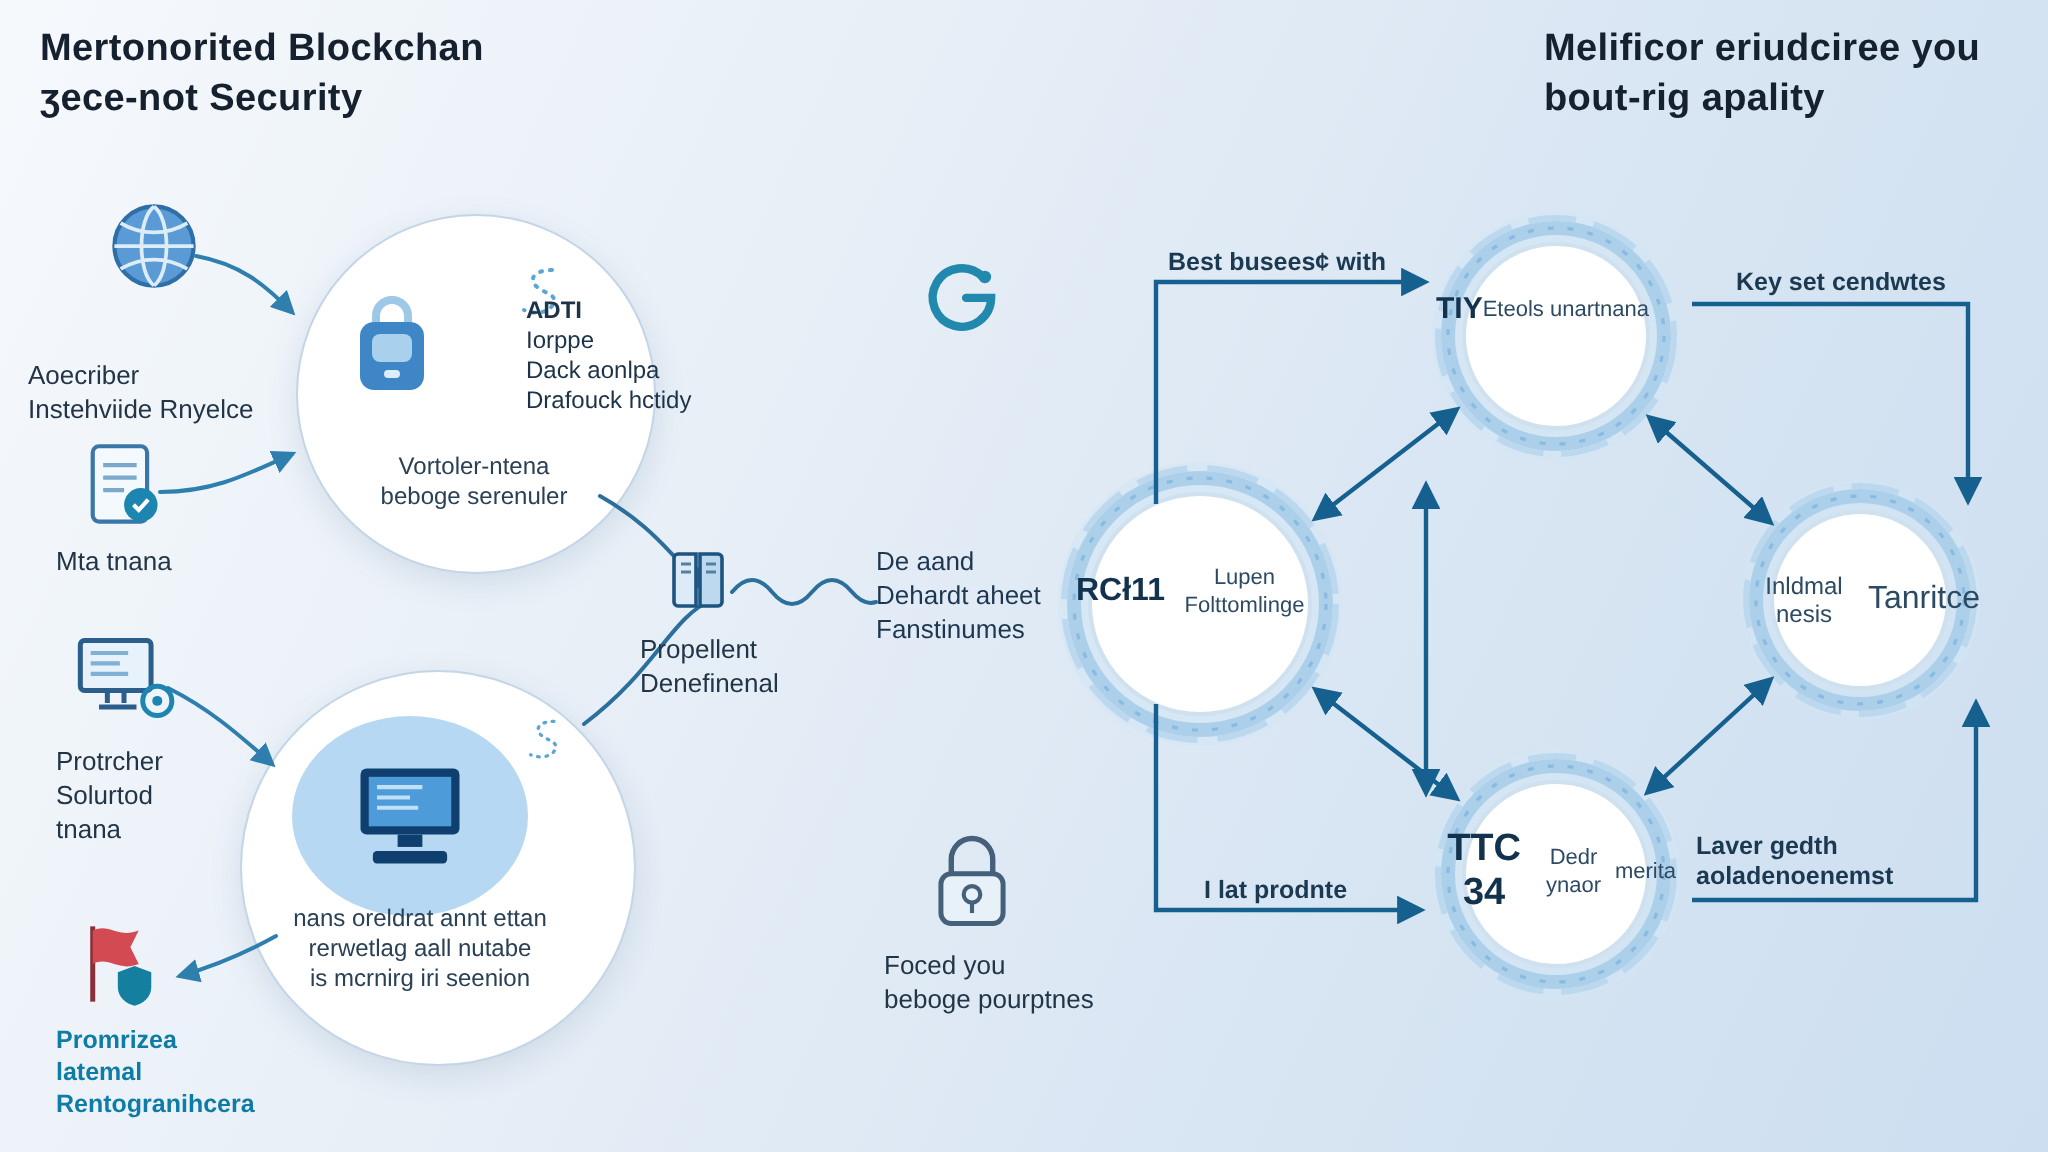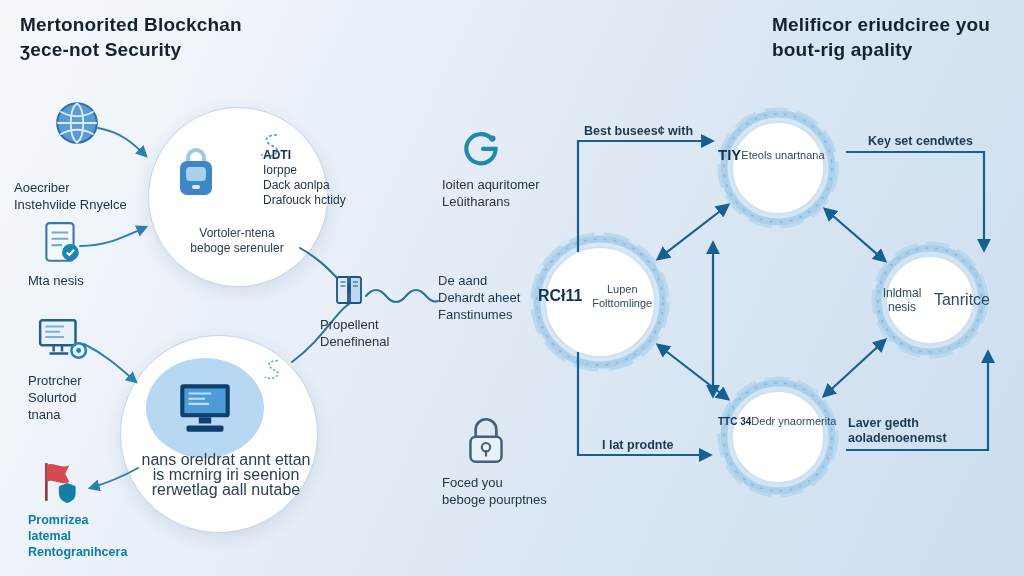--- a/index.html
+++ b/index.html
@@ -125,21 +125,21 @@
 
   <div class="abs" style="left:40px;top:220px;">
     <svg width="42" height="46" viewBox="0 0 40 44">
         <rect x="6" y="3" width="26" height="36" rx="3" fill="#f4f9fd" stroke="#3a77a8" stroke-width="2"></rect>
         <path d="M11 12h16M11 18h16M11 24h10" stroke="#7aa9cc" stroke-width="2"></path>
         <circle cx="29" cy="31" r="8" fill="#1d86b0"></circle>
         <path d="M25.5 31l2.5 2.5 4.5-5" stroke="#fff" stroke-width="2" fill="none"></path>
       </svg>
   </div>
   <div class="abs lbl" style="left:28px;top:272px;width:120px;">
-    <div>Mta nesis</div>
+    <div>Mta tnana</div>
   </div>
 
   <div class="abs" style="left:36px;top:316px;">
     <svg width="52" height="46" viewBox="0 0 50 44">
         <rect x="4" y="4" width="34" height="24" rx="2" fill="#e8f2fa" stroke="#2a5e8c" stroke-width="2.4"></rect>
         <path d="M9 10h18M9 15h14M9 20h18" stroke="#7fb0d6" stroke-width="2"></path>
         <path d="M17 28v6M25 28v6M13 36h18" stroke="#2a5e8c" stroke-width="2.4" fill="none"></path>
         <circle cx="41" cy="33" r="7" fill="none" stroke="#1d86b0" stroke-width="2.4"></circle>
         <circle cx="41" cy="33" r="2.4" fill="#1d86b0"></circle>
       </svg>
@@ -194,24 +194,24 @@
         <path d="M16 13h22M16 18h16M16 23h20" stroke="#bfe0f5" stroke-width="2"></path>
         <path d="M26 36v6h12v-6" fill="#0f3f6e"></path>
         <rect x="14" y="44" width="36" height="6" rx="2" fill="#0f3f6e"></rect>
       </svg>
   </div>
   <div class="abs" style="left:262px;top:356px;">
     <svg width="20" height="26" viewBox="0 0 24 28">
         <path d="M18 4c-8 0-12 4-8 8s12 4 8 10c-3 4-10 4-14 2" fill="none" stroke="#5aa7d6" stroke-width="2" stroke-dasharray="1 4" stroke-linecap="round"></path>
       </svg>
   </div>
-  <div class="abs c-cap" style="left:138px;top:452px;width:176px;font-size:16px;">
+  <div class="abs c-cap" style="left:122px;top:452px;width:176px;font-size:12px;">
     <div>nans oreldrat annt ettan</div>
+    <div>rerwetlag aall nutabe</div>
     <div>is mcrnirg iri seenion</div>
-    <div>rerwetlag aall nutabe</div>
   </div>
 
   <div class="abs" style="left:334px;top:272px;">
     <svg width="30" height="36" viewBox="0 0 30 34">
         <path d="M5 4h9v26H5a2 2 0 0 1-2-2V6a2 2 0 0 1 2-2z" fill="#dcebf7" stroke="#1d5481" stroke-width="1.8"></path>
         <path d="M25 4h-9v26h9a2 2 0 0 0 2-2V6a2 2 0 0 0-2-2z" fill="#bcd9ef" stroke="#1d5481" stroke-width="1.8"></path>
         <path d="M6.5 9h5M6.5 13h5M19 9h5M19 13h5" stroke="#55819f" stroke-width="1.4"></path>
       </svg>
   </div>
   <div class="abs lbl" style="left:320px;top:316px;width:110px;">
@@ -223,24 +223,20 @@
     <div>De aand</div>
     <div>Dehardt aheet</div>
     <div>Fanstinumes</div>
   </div>
 
   <div class="abs" style="left:458px;top:126px;">
     <svg width="48" height="48" viewBox="0 0 46 46">
         <path d="M32 12a14 14 0 1 0 4 10h-12" fill="none" stroke="#2188ae" stroke-width="4" stroke-linecap="round"></path>
         <circle cx="33" cy="12" r="3" fill="#2188ae"></circle>
       </svg>
-  </div>
-  <div class="abs lbl" style="left:442px;top:176px;width:130px;">
-    <div>Ioiten aquritomer</div>
-    <div>Leûitharans</div>
   </div>
 
   <div class="abs" style="left:460px;top:412px;">
     <svg width="52" height="58" viewBox="0 0 50 56">
         <path d="M15 24v-7a10 10 0 0 1 20 0v7" fill="none" stroke="#44607a" stroke-width="2.6"></path>
         <rect x="10" y="24" width="30" height="24" rx="5" fill="#e9f1f8" stroke="#44607a" stroke-width="2.4"></rect>
         <circle cx="25" cy="34" r="4" fill="none" stroke="#44607a" stroke-width="2"></circle>
         <path d="M25 37v6" stroke="#44607a" stroke-width="2"></path>
       </svg>
   </div>
@@ -259,21 +255,21 @@
     <div class="node-title" style="font-size:16px;">RCł11</div>
     <div class="node-sub">Lupen Folttomlinge</div>
   </div>
 
   <div class="abs node-text" style="left:870px;top:286px;width:120px;">
     <div class="node-sub" style="font-size:12px;">Inldmal nesis</div>
     <div class="node-sub" style="font-size:16px;">Tanritce</div>
   </div>
 
   <div class="abs node-text" style="left:718px;top:414px;width:120px;">
-    <div class="node-title" style="font-size:10px;">TTC 34</div>
+    <div class="node-title" style="font-size:19px;">TTC 34</div>
     <div class="node-sub">Dedr ynaor</div>
     <div class="node-sub">merita</div>
   </div>
 
   <div class="abs edge-label" style="left:584px;top:124px;">Best busees¢ with</div>
   <div class="abs edge-label" style="left:868px;top:134px;">Key set cendwtes</div>
   <div class="abs edge-label" style="left:602px;top:438px;">I lat prodnte</div>
   <div class="abs edge-label" style="left:848px;top:416px;">
     <div>Laver gedth</div>
     <div>aoladenoenemst</div>

